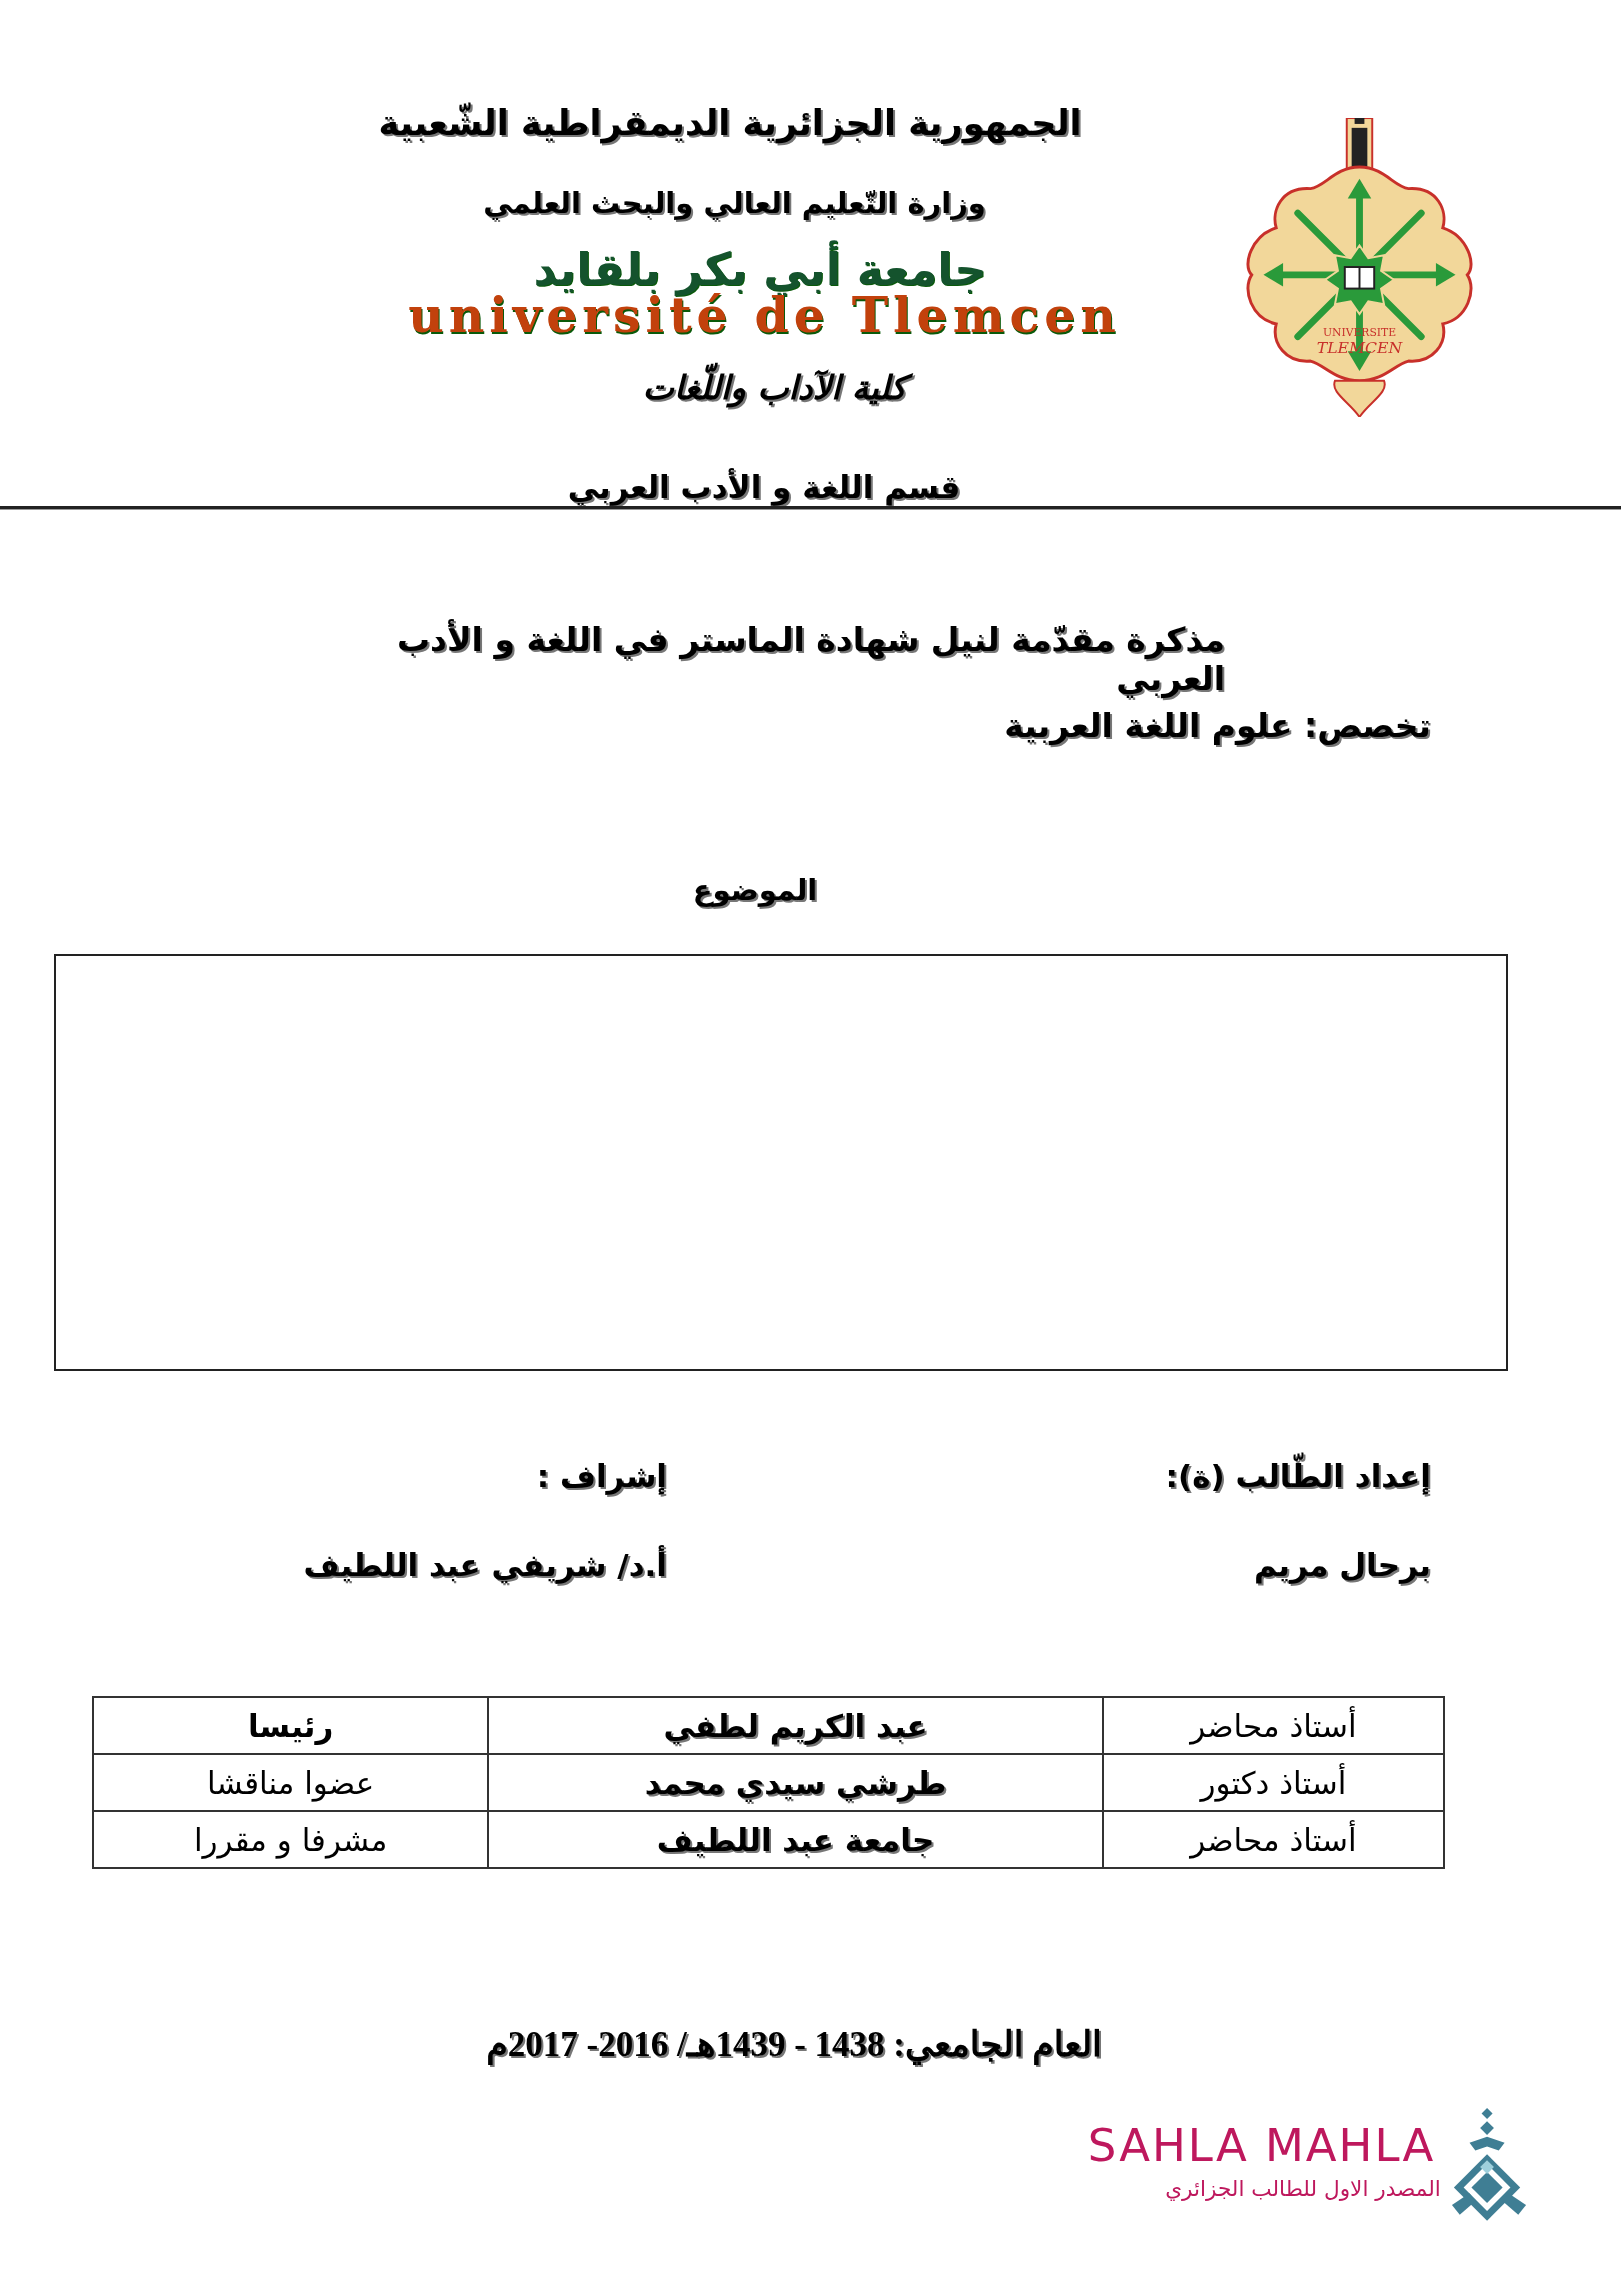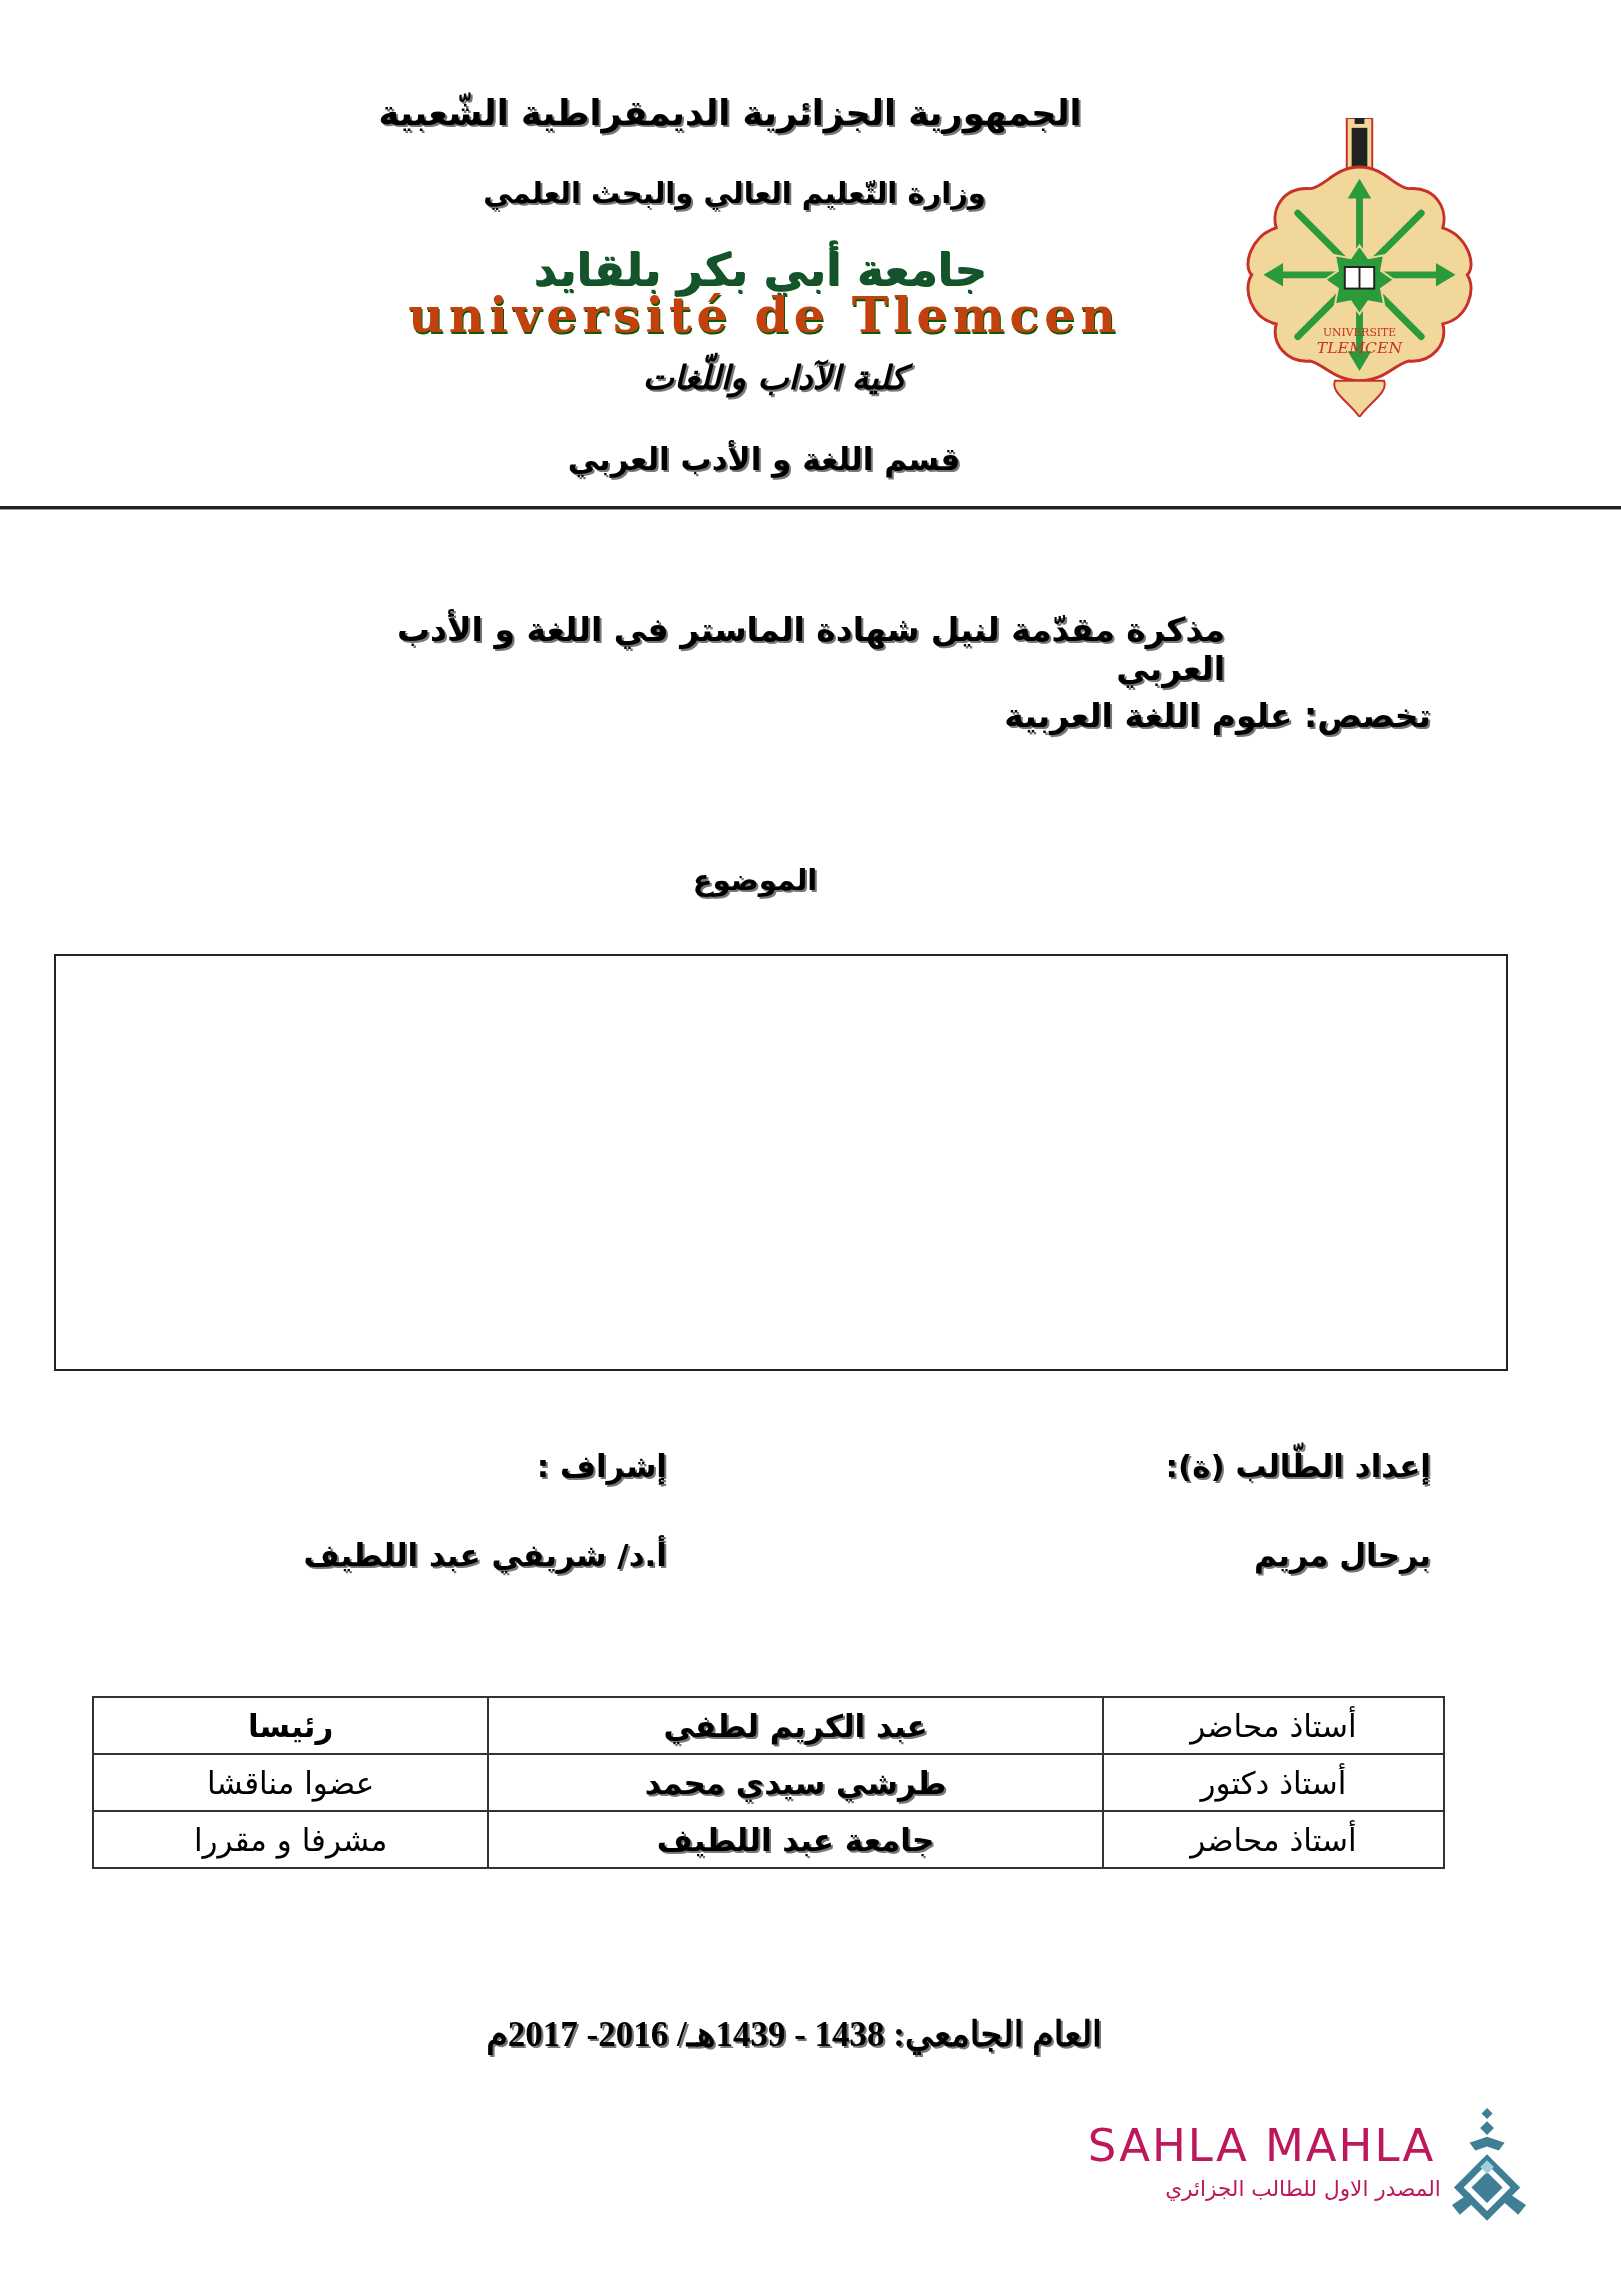--- a/index.html
+++ b/index.html
@@ -3,31 +3,31 @@
 <meta charset="utf-8">
 <style>
   html, body { margin: 0; padding: 0; background: #ffffff; }
   body {
     width: 1621px; height: 2293px; position: relative; overflow: hidden;
     font-family: "DejaVu Sans", "Liberation Sans", sans-serif; color: #000;
   }
   .abs { position: absolute; }
   .center-text { text-align: center; direction: rtl; }
   .bold { font-weight: bold; }
-  .shadow { text-shadow: 2px 2px 0 #777; }
+  .shadow { text-shadow: 2px 2px 0 #777; margin-top: 10px; }
 
   #republic { left: 323px; top: 93px; width: 814px; font-size: 35px; }
   #ministry { left: 421px; top: 176px; width: 627px; font-size: 29px; }
   #univ-ar  { left: 304px; top: 243px; width: 912px; font-size: 45px; color: #14532d; font-weight: bold;
               text-shadow: 1px 1px 0 #0a5a0a; letter-spacing: 3.9px; }
   #univ-fr  { left: 294px; top: 288px; width: 941px; font-family: "DejaVu Serif", "Liberation Serif", serif;
               font-size: 49px; color: #c2410c; font-weight: bold; text-align: center; letter-spacing: 4.9px;
               text-shadow: 1px 2px 0 #0a5a0a; line-height: 55px; }
   #faculty  { left: 549px; top: 358px; width: 451px; font-size: 33px; font-style: italic; }
-  #department { left: 529px; top: 441px; width: 470px; font-size: 31px; }
+  #department { left: 529px; top: 459px; width: 470px; font-size: 31px; }
 
   #logo { left: 1237px; top: 118px; width: 245px; height: 299px; }
 
   #hrule { left: 0; top: 506px; width: 1621px; height: 2.9px; background: #222; border-bottom: 1px solid #999; }
 
   #memo { left: 294px; top: 610px; width: 931px; font-size: 33px; text-align: right; direction: rtl; }
   #specialty { left: 686px; top: 696px; width: 745px; font-size: 33px; text-align: right; direction: rtl; }
 
   #subject-label { left: 608px; top: 863px; width: 294px; font-size: 29px; }
 

